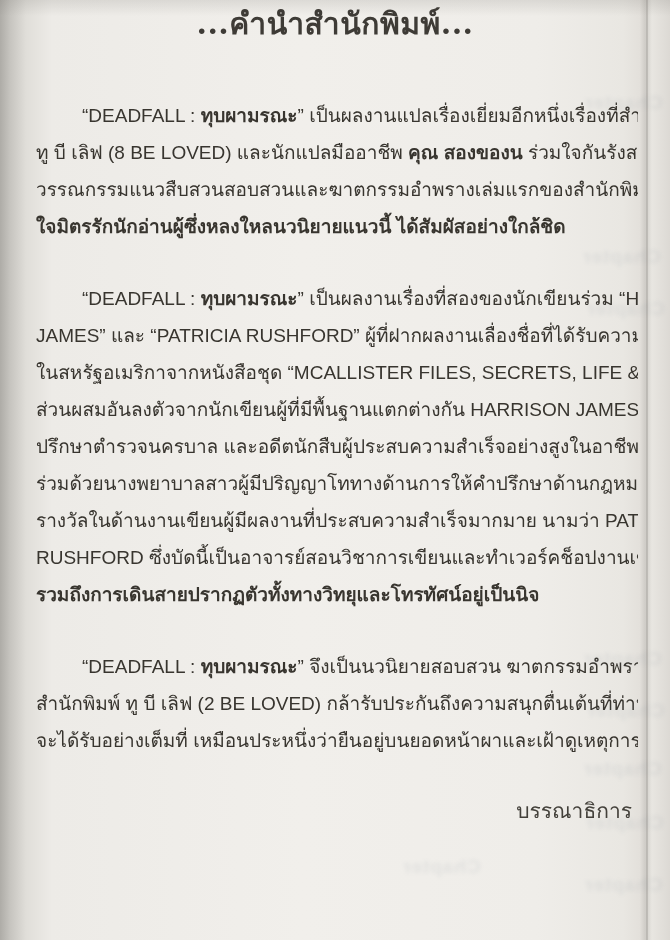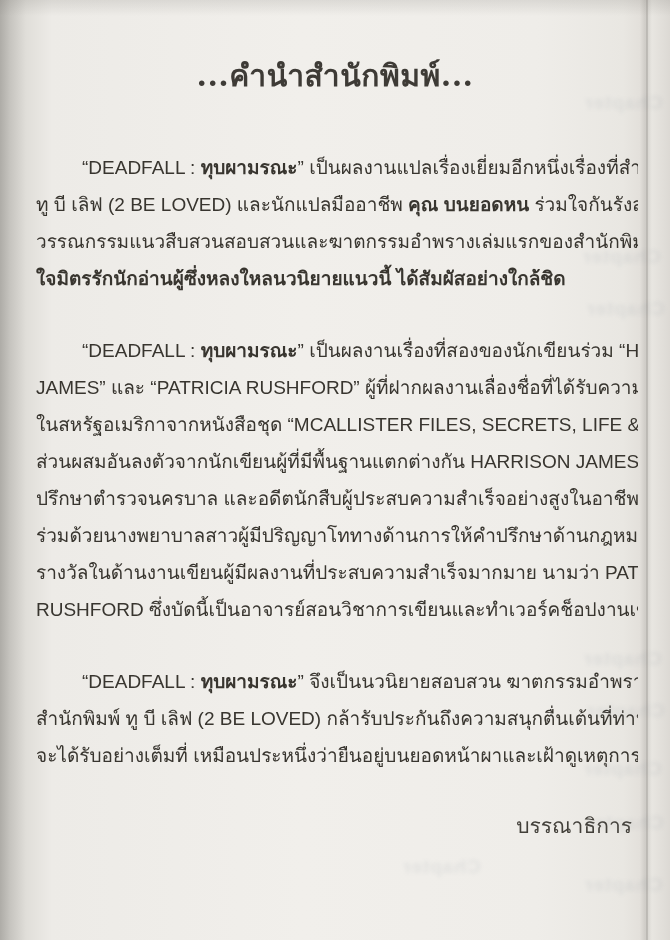--- a/index.html
+++ b/index.html
@@ -15,21 +15,21 @@
       linear-gradient(90deg,
         #aeaca7 0px, #c6c4bf 10px, #e0ded9 26px, #edebe7 52px,
         #f1efeb 45%, #efede9 80%, #e9e7e2 93%,
         #e3e0db 95.5%, #cfccc7 96.3%, #e8e6e1 97.3%, #dcd9d4 100%);
   }
   .edge-line{
     position:absolute;top:0;right:22px;width:2px;height:940px;
     background:rgba(105,101,95,.22);filter:blur(.6px);
   }
   .title{
-    margin:0;padding-top:52px;text-align:center;
+    margin:0;text-align:center;
     font-family:"DejaVu Serif","Liberation Serif",serif;
     font-size:30px;font-weight:700;letter-spacing:.5px;color:#3e3b36;
   }
   .body-text{
     margin:50px 32px 0 36px;
     font-size:19px;line-height:37px;
   }
   .para{margin:0 0 35px 0;}
   .line{
     white-space:nowrap;overflow:hidden;height:37px;
@@ -63,33 +63,34 @@
   <div class="ghost" style="left:402px;top:856px">Chapter</div>
   <div class="ghost" style="left:584px;top:874px">Chapter</div>
 
   <div class="edge-line"></div>
 
   <h1 class="title">...คำนำสำนักพิมพ์...</h1>
 
   <div class="body-text">
     <div class="para">
         <div class="line indent"><span>“DEADFALL : </span><span class="bold">ทุบผามรณะ</span><span>” เป็นผลงานแปลเรื่องเยี่ยมอีกหนึ่งเรื่องที่สำนักพิมพ์</span></div>
-        <div class="line"><span>ทู บี เลิฟ (2 BE LOVED) และนักแปลมืออาชีพ </span><span class="bold">คุณ บนยอดหน</span><span> ร่วมใจกันรังสรรค์</span></div>
+        <div class="line"><span>ทู บี เลิฟ (8 BE LOVED) และนักแปลมืออาชีพ </span><span class="bold">คุณ สองของน</span><span> ร่วมใจกันรังสรรค์</span></div>
         <div class="line"><span>วรรณกรรมแนวสืบสวนสอบสวนและฆาตกรรมอำพรางเล่มแรกของสำนักพิมพ์ เพื่อเอา</span></div>
         <div class="line last"><span>ใจมิตรรักนักอ่านผู้ซึ่งหลงใหลนวนิยายแนวนี้ ได้สัมผัสอย่างใกล้ชิด</span></div>
       </div>
     <div class="para">
         <div class="line indent"><span>“DEADFALL : </span><span class="bold">ทุบผามรณะ</span><span>” เป็นผลงานเรื่องที่สองของนักเขียนร่วม “HARRISON</span></div>
         <div class="line"><span>JAMES” และ “PATRICIA RUSHFORD” ผู้ที่ฝากผลงานเลื่องชื่อที่ได้รับความนิยมสูงสุด</span></div>
         <div class="line"><span>ในสหรัฐอเมริกาจากหนังสือชุด “MCALLISTER FILES, SECRETS, LIFE &amp; ALIBIS เป็น</span></div>
         <div class="line"><span>ส่วนผสมอันลงตัวจากนักเขียนผู้ที่มีพื้นฐานแตกต่างกัน HARRISON JAMES ผู้ซึ่งเป็นที่</span></div>
         <div class="line"><span>ปรึกษาตำรวจนครบาล และอดีตนักสืบผู้ประสบความสำเร็จอย่างสูงในอาชีพการงาน</span></div>
         <div class="line"><span>ร่วมด้วยนางพยาบาลสาวผู้มีปริญญาโททางด้านการให้คำปรึกษาด้านกฎหมาย มือ</span></div>
         <div class="line"><span>รางวัลในด้านงานเขียนผู้มีผลงานที่ประสบความสำเร็จมากมาย นามว่า PATRICIA</span></div>
         <div class="line"><span>RUSHFORD ซึ่งบัดนี้เป็นอาจารย์สอนวิชาการเขียนและทำเวอร์คช็อปงานเขียนสำหรับผู้ใหญ่</span></div>
+        <div class="line last"><span>รวมถึงการเดินสายปรากฏตัวทั้งทางวิทยุและโทรทัศน์อยู่เป็นนิจ</span></div>
       </div>
     <div class="para">
         <div class="line indent"><span>“DEADFALL : </span><span class="bold">ทุบผามรณะ</span><span>” จึงเป็นนวนิยายสอบสวน ฆาตกรรมอำพรางที่</span></div>
         <div class="line"><span>สำนักพิมพ์ ทู บี เลิฟ (2 BE LOVED) กล้ารับประกันถึงความสนุกตื่นเต้นที่ท่านผู้อ่าน</span></div>
         <div class="line"><span>จะได้รับอย่างเต็มที่  เหมือนประหนึ่งว่ายืนอยู่บนยอดหน้าผาและเฝ้าดูเหตุการณ์ที่เกิด</span></div>
       </div>
   </div>
 
   <div class="signature">บรรณาธิการ</div>
 

